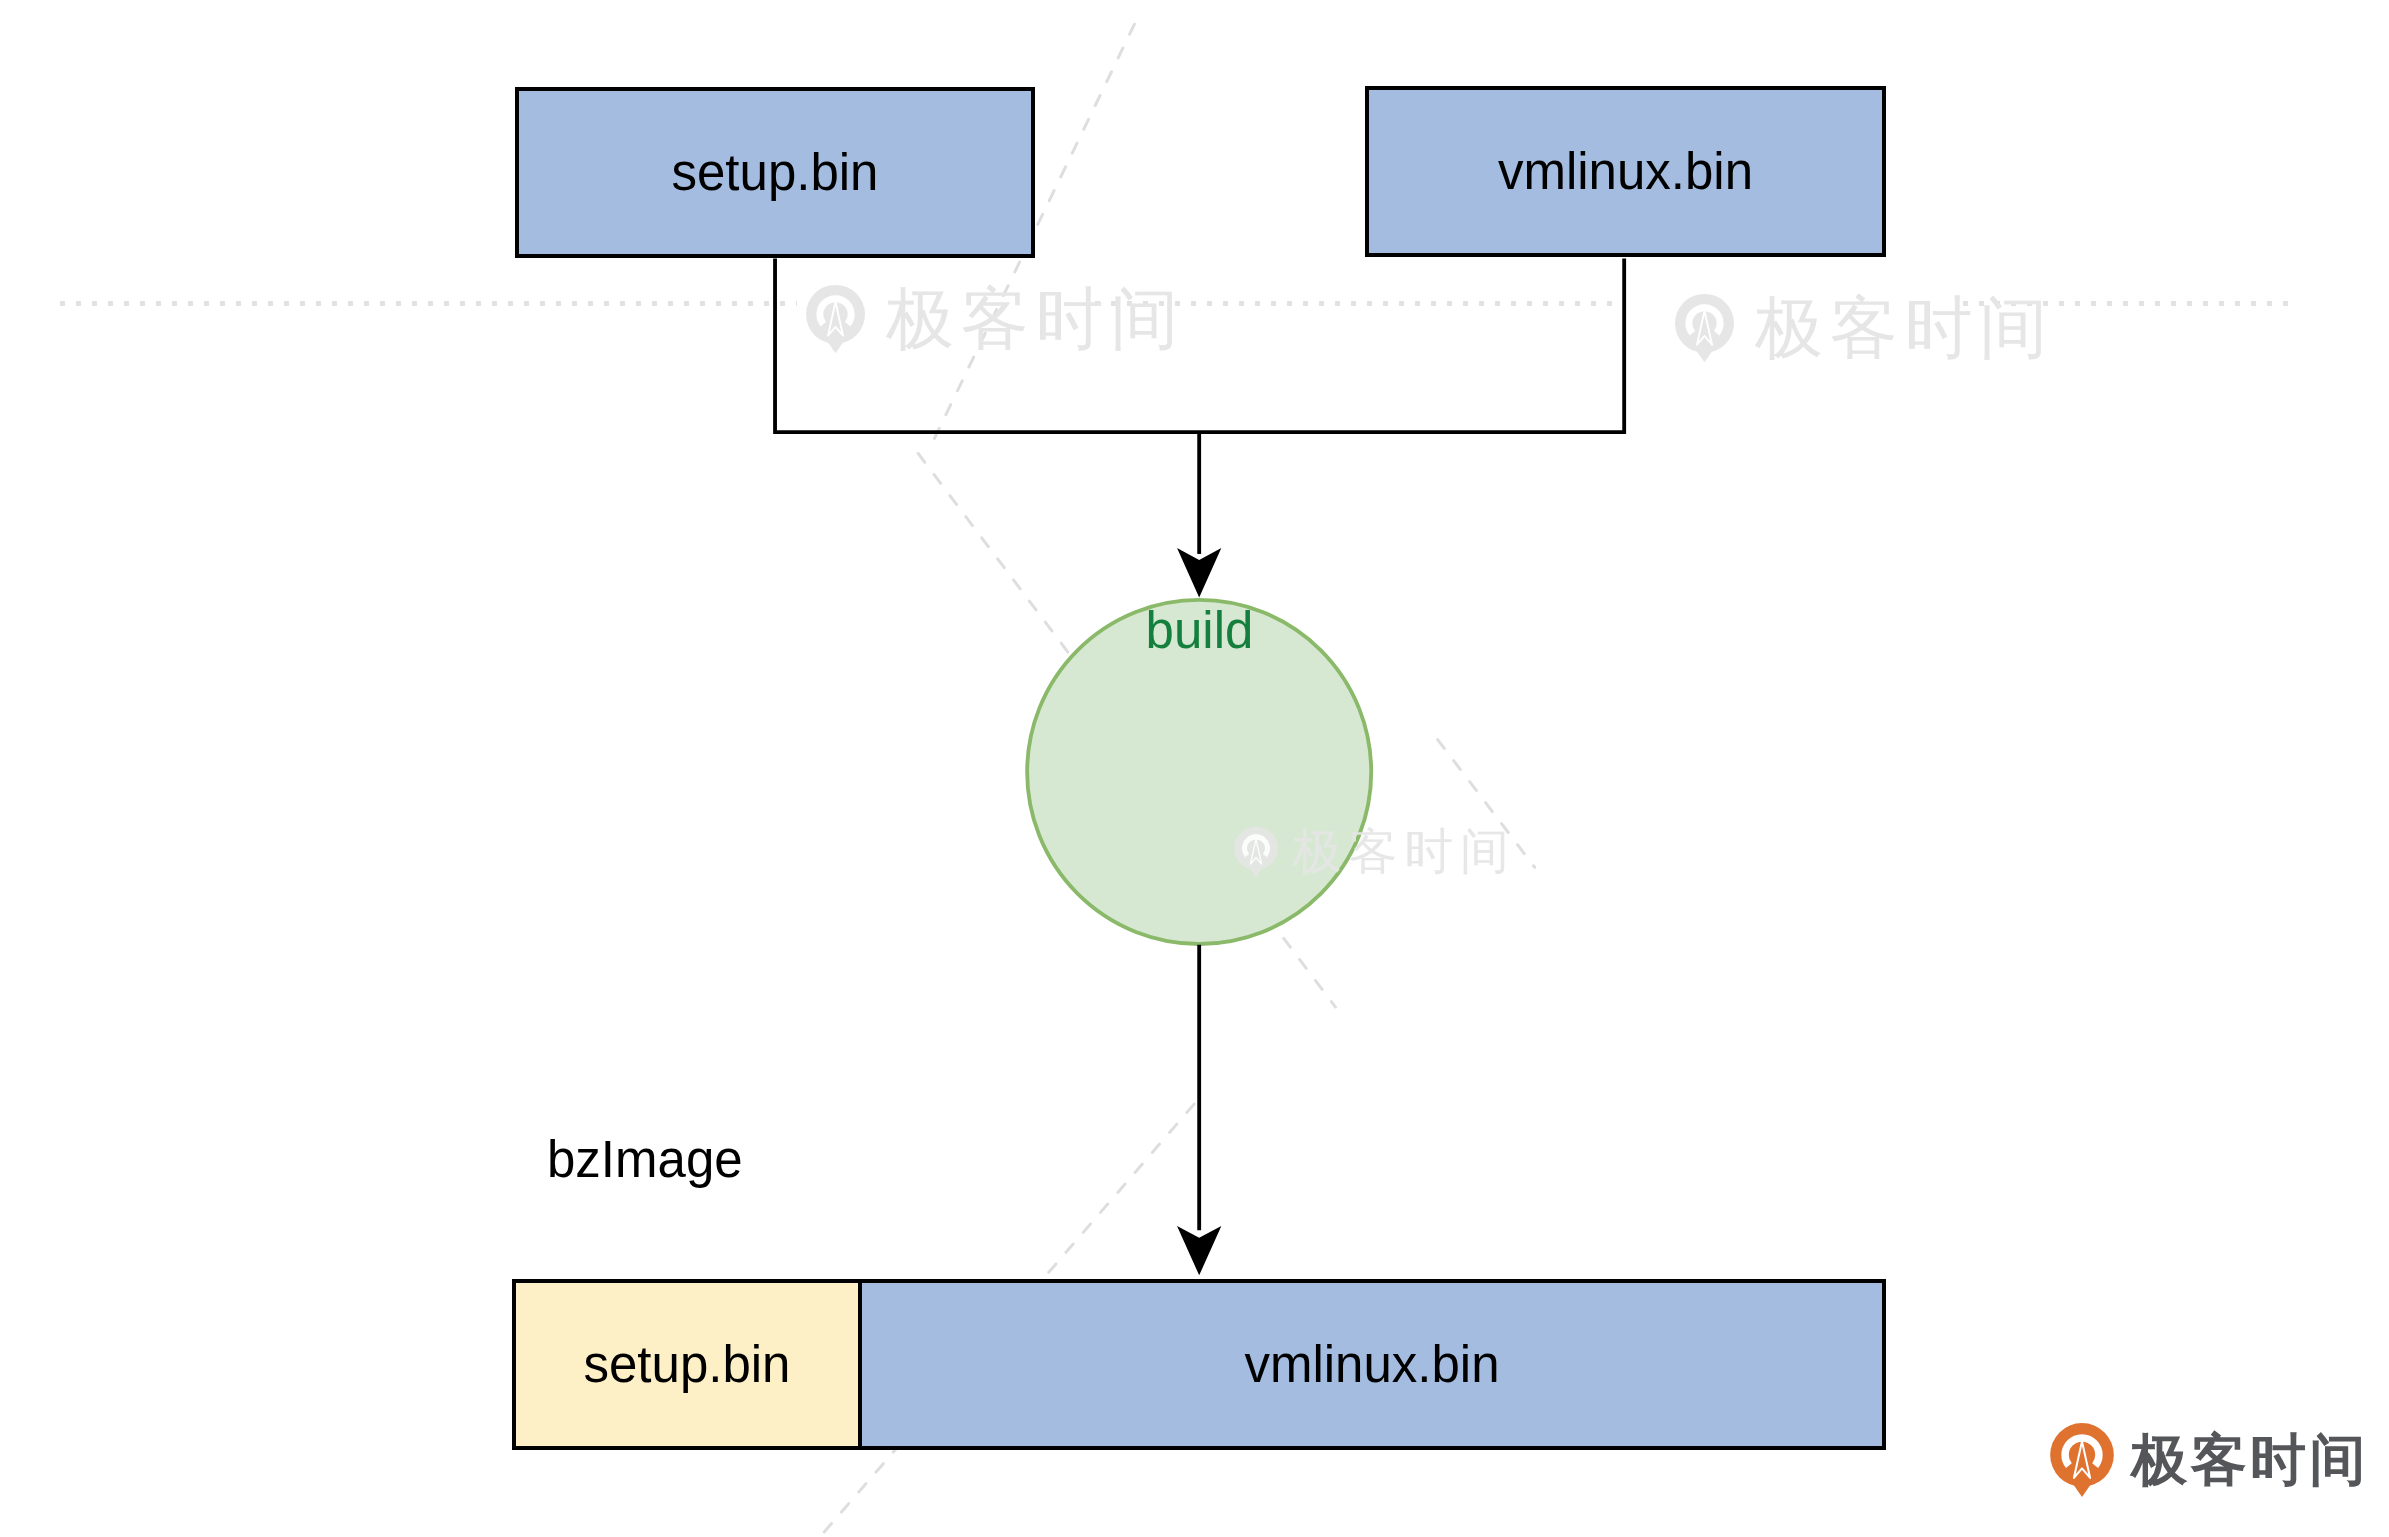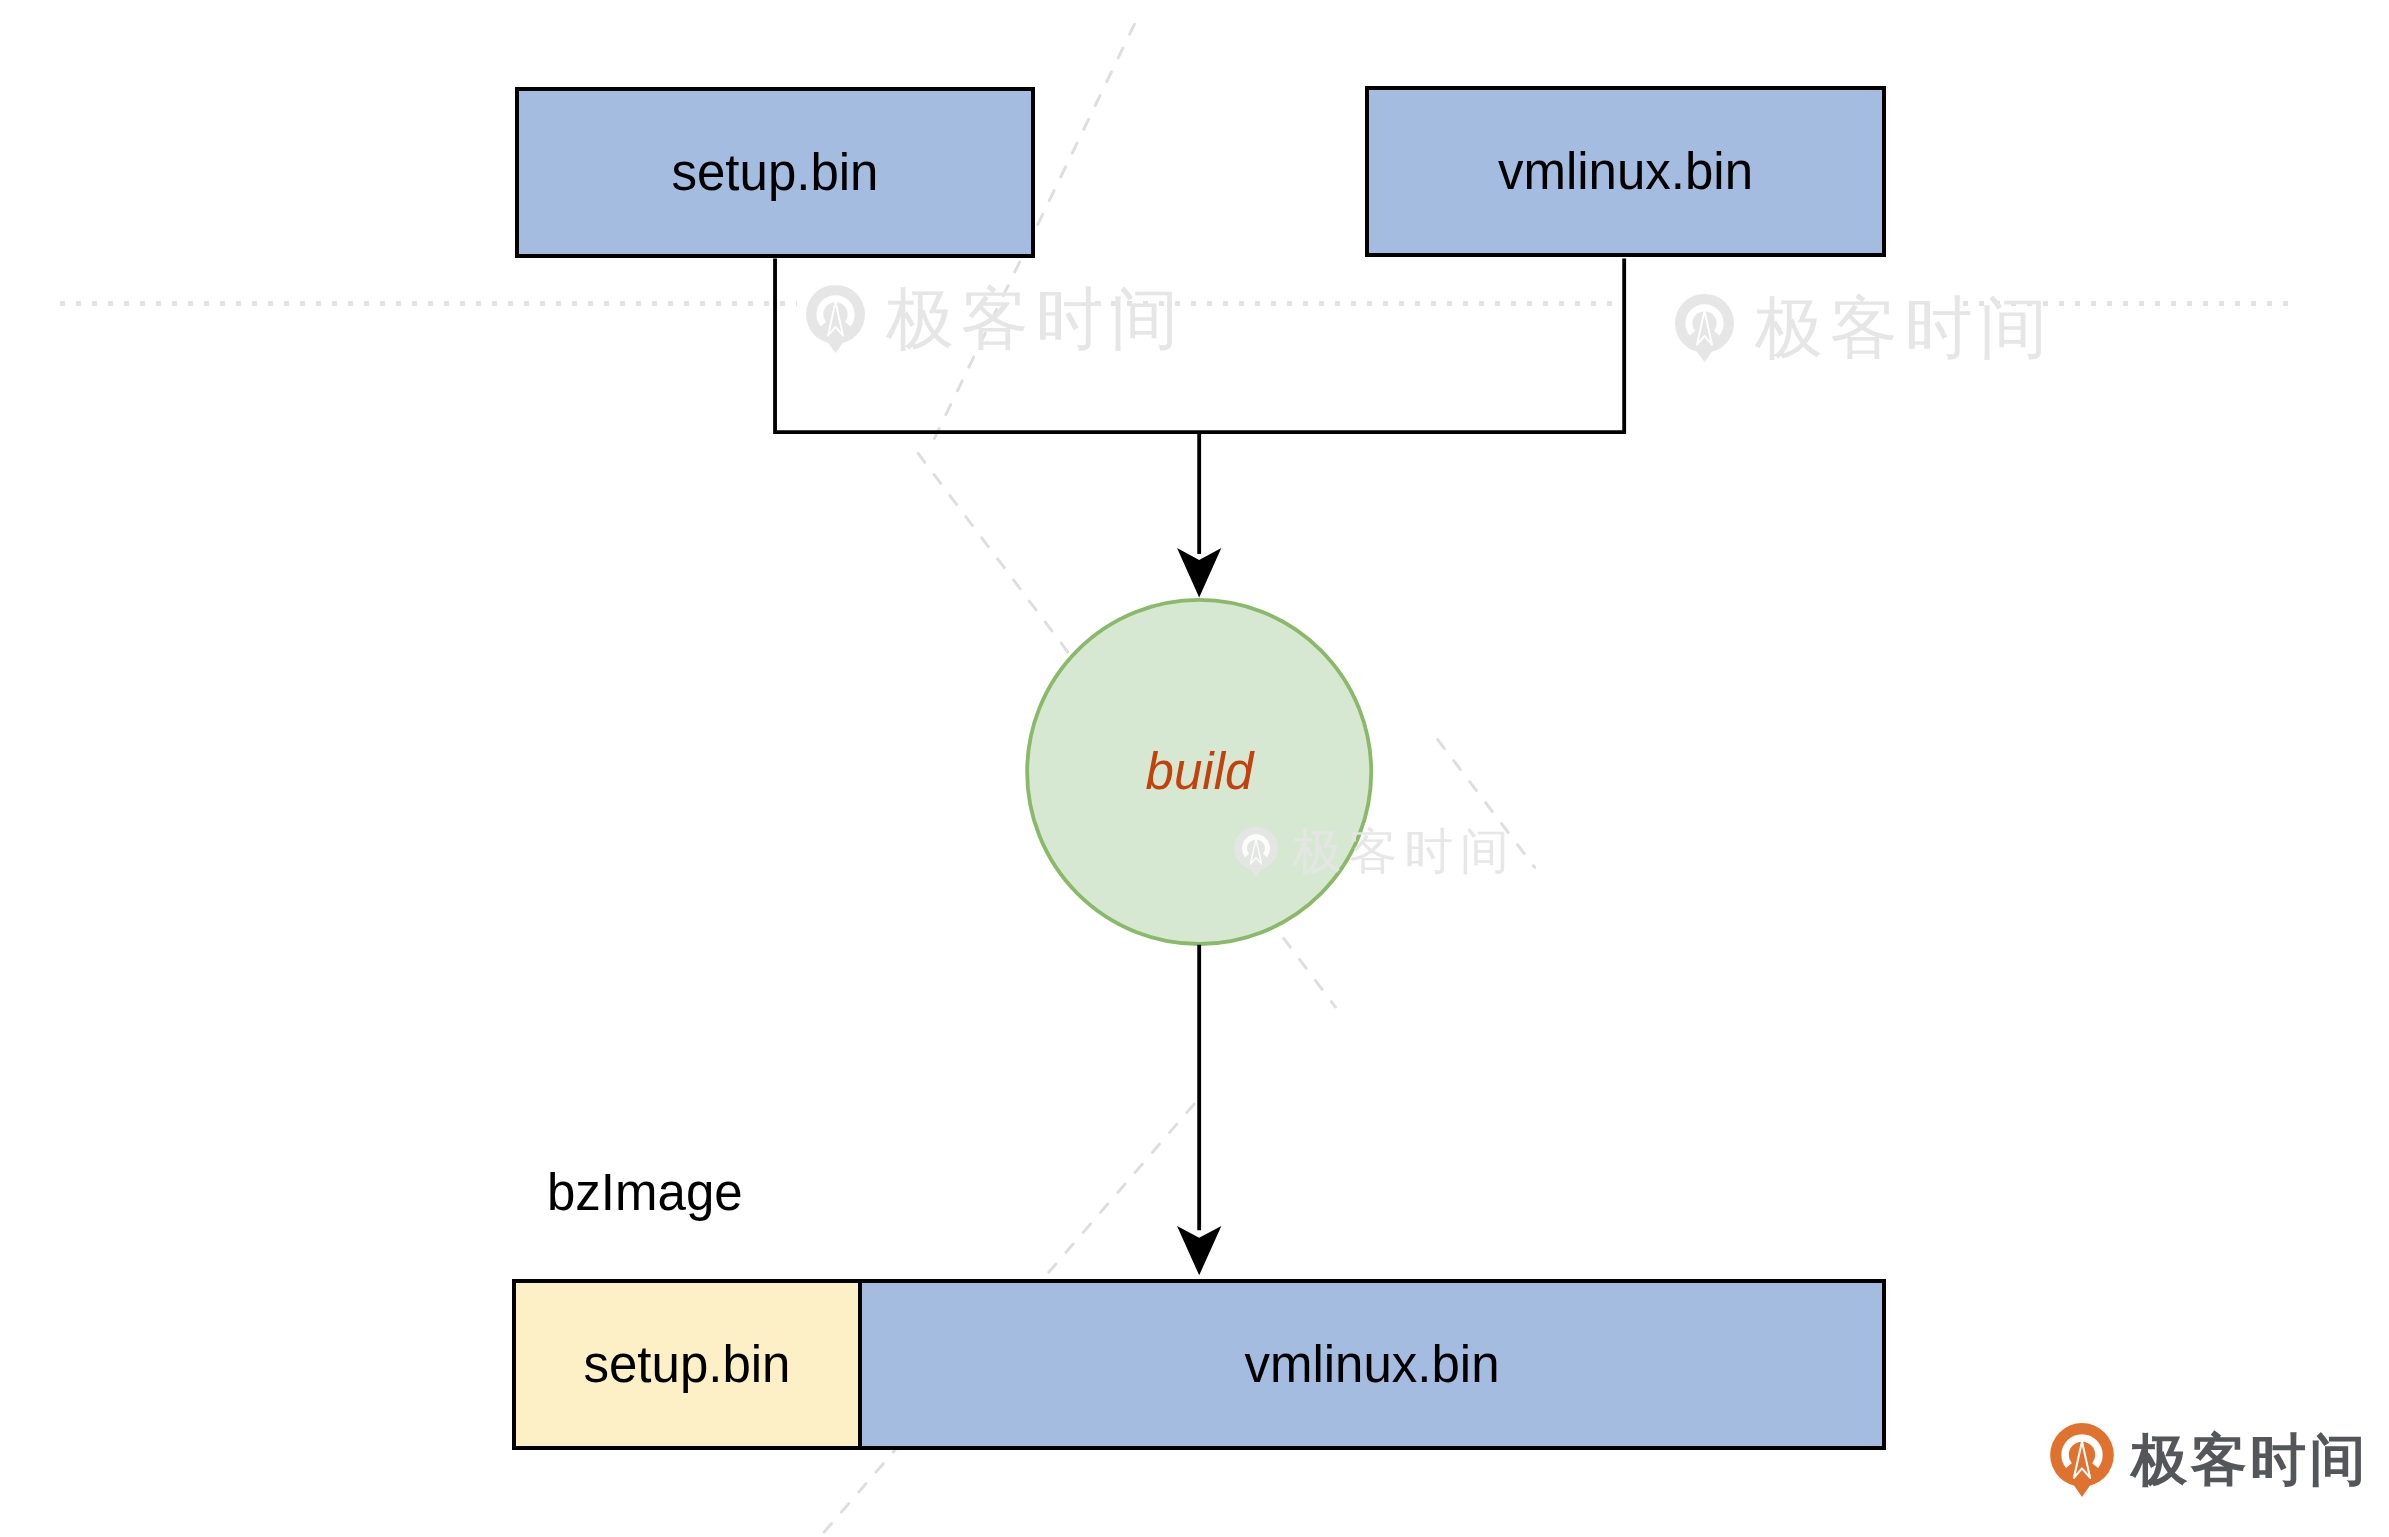--- a/index.html
+++ b/index.html
@@ -19,27 +19,27 @@
     display:flex;align-items:center;justify-content:center;
     box-sizing:border-box;
     font-size:51px;line-height:1;color:#000;
   }
   #box-setup{left:515px;top:87px;width:520px;height:171px;}
   #box-vmlinux{left:1365px;top:86px;width:521px;height:171px;}
 
   
   .circle-label{
     position:absolute;left:1029px;top:601px;width:341px;height:341px;
-    display:flex;align-items:center;justify-content:center;
-    font-size:51px;color:#c2410c;font-style:italic;
+    display:flex;justify-content:center;
+    font-size:51px;color:#15803d;
   }
 
   
   .output-title{
-    position:absolute;left:547px;top:1165px;
+    position:absolute;left:547px;top:1132px;
     font-size:51px;color:#000;line-height:1.1;
   }
   .output-bar{
     position:absolute;left:512px;top:1279px;width:1374px;height:171px;
     border:4.3px solid #000;box-sizing:border-box;
     display:flex;
   }
   .seg{
     display:flex;align-items:center;justify-content:center;
     font-size:51px;color:#000;box-sizing:border-box;height:100%;

